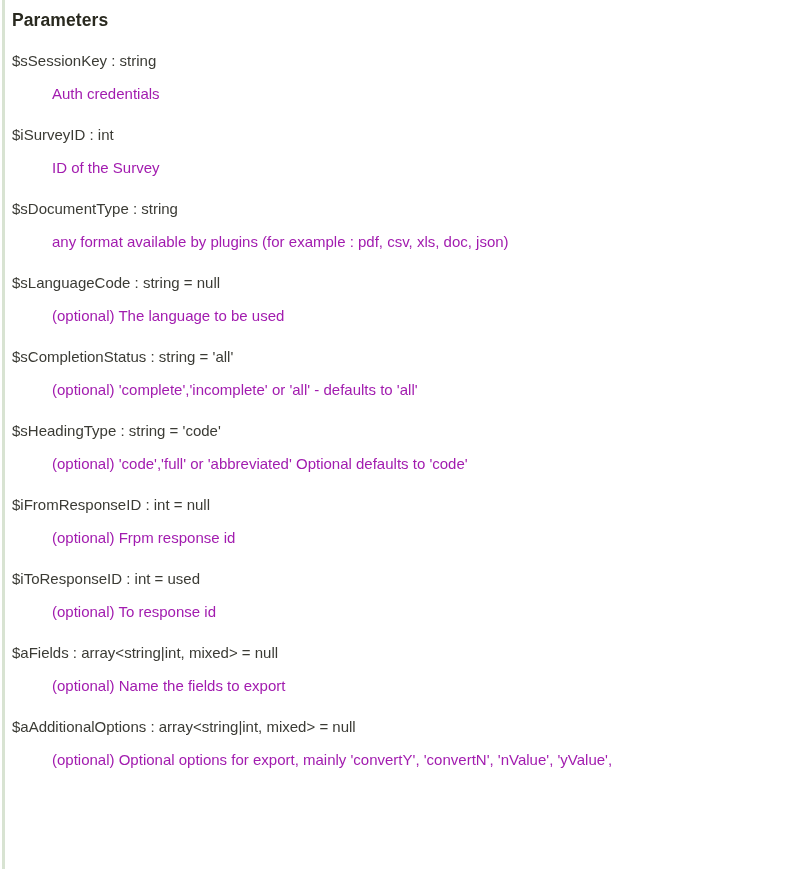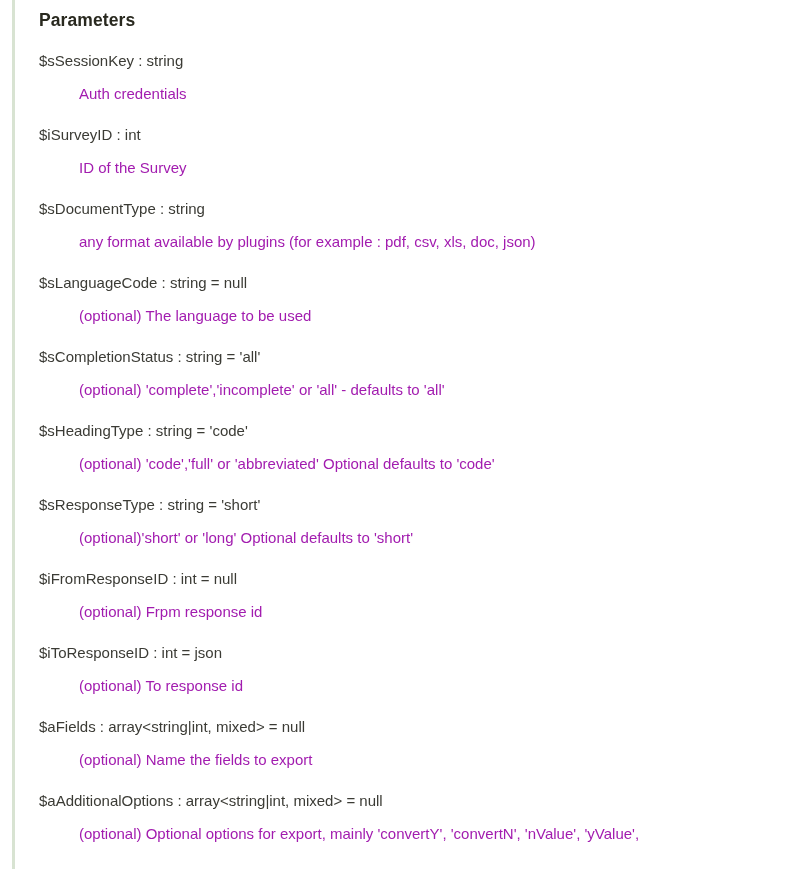--- a/index.html
+++ b/index.html
@@ -9,24 +9,24 @@
   }
   body {
     width: 792px;
     height: 869px;
     overflow: hidden;
     font-family: "Liberation Sans", sans-serif;
     -webkit-font-smoothing: antialiased;
   }
   .doc-panel {
     box-sizing: border-box;
-    margin-left: 12px;
+    margin-left: 2px;
     min-height: 869px;
     border-left: 3px solid var(--accent, #d8e3d2);
-    padding: 9px 18px 0 24px;
+    padding: 9px 18px 0 7px;
     background: #ffffff;
   }
   .heading {
     margin: 0 0 19px 0;
     font-size: 17.5px;
     line-height: 22px;
     font-weight: 700;
     color: #29291f;
     letter-spacing: 0.1px;
   }
@@ -74,32 +74,28 @@
   <div class="param">
     <div class="param-signature">$sCompletionStatus : string = 'all'</div>
     <div class="param-description">(optional) 'complete','incomplete' or 'all' - defaults to 'all'</div>
   </div>
 
   <div class="param">
     <div class="param-signature">$sHeadingType : string = 'code'</div>
     <div class="param-description">(optional) 'code','full' or 'abbreviated' Optional defaults to 'code'</div>
   </div>
 
-  <div class="param">
-    <div class="param-signature">$sResponseType : string = 'short'</div>
-    <div class="param-description">(optional)'short' or 'long' Optional defaults to 'short'</div>
-  </div>
 
   <div class="param">
     <div class="param-signature">$iFromResponseID : int = null</div>
     <div class="param-description">(optional) Frpm response id</div>
   </div>
 
   <div class="param">
-    <div class="param-signature">$iToResponseID : int = json</div>
+    <div class="param-signature">$iToResponseID : int = used</div>
     <div class="param-description">(optional) To response id</div>
   </div>
 
   <div class="param">
     <div class="param-signature">$aFields : array&lt;string|int, mixed&gt; = null</div>
     <div class="param-description">(optional) Name the fields to export</div>
   </div>
 
   <div class="param">
     <div class="param-signature">$aAdditionalOptions : array&lt;string|int, mixed&gt; = null</div>

